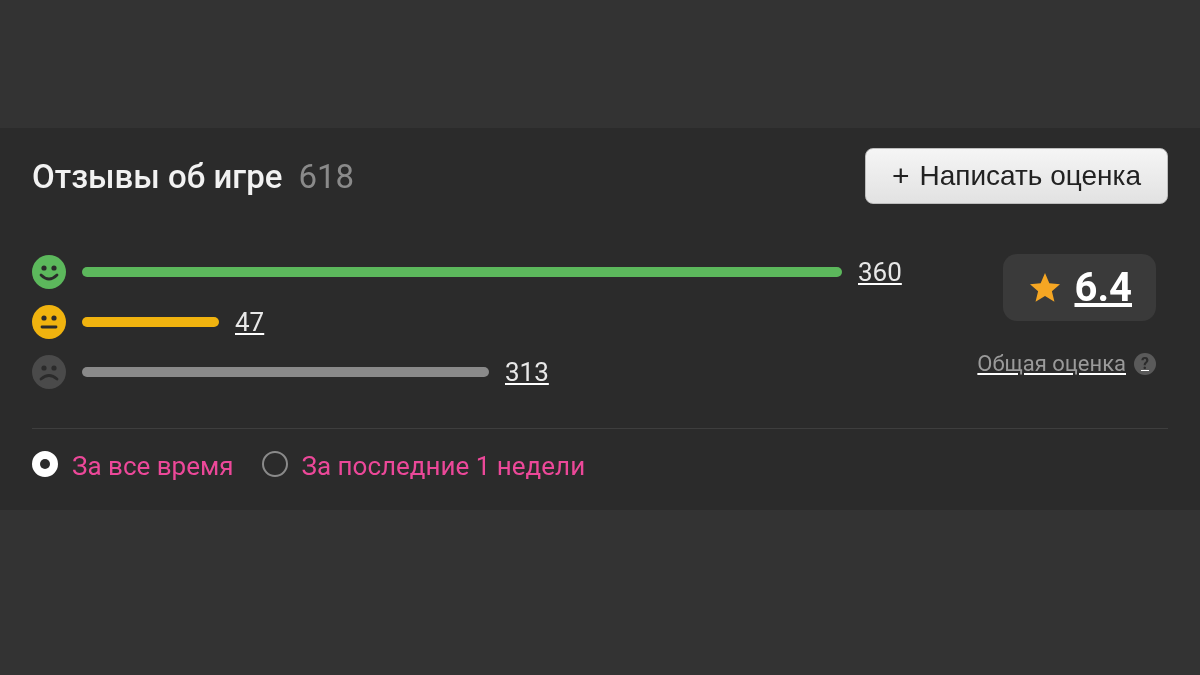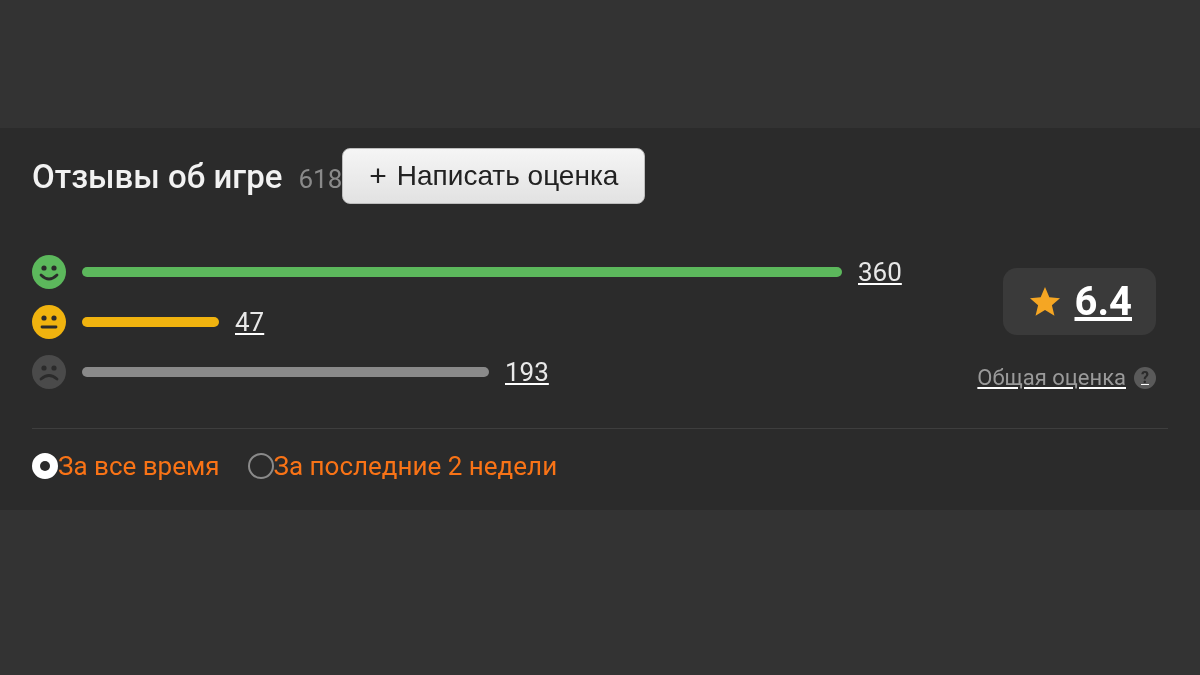--- a/index.html
+++ b/index.html
@@ -15,36 +15,37 @@
       position: absolute;
       top: 128px;
       left: 0;
       right: 0;
       bottom: 165px;
       background: #2b2b2b;
       padding: 20px 32px 0 32px;
     }
     .header-row {
       display: flex;
+      justify-content: space-between;
       align-items: center;
       margin-bottom: 50px;
     }
     .title-wrap {
       display: flex;
       align-items: baseline;
       gap: 16px;
     }
     .title {
       color: #f2f2f2;
       font-size: 33px;
       font-weight: 500;
     }
     .count {
       color: #8a8a8a;
-      font-size: 26px;
+      font-size: 33px;
       font-weight: 400;
     }
     .write-review-btn {
       background: linear-gradient(#f5f5f5, #e2e2e2);
       border: 1px solid #bdbdbd;
       border-radius: 8px;
       color: #222;
       font-size: 28px;
       font-weight: 500;
       padding: 11px 26px;
@@ -85,21 +86,20 @@
     .bar-negative { background: #8a8a8a; }
     .bar-value {
       font-size: 26px;
       color: #e8e8e8;
     }
     .rating-box {
       display: flex;
       flex-direction: column;
       align-items: flex-end;
       padding-right: 12px;
-      justify-content: flex-end;
     }
     .rating-pill {
       background: #3a3a3a;
       border-radius: 14px;
       padding: 10px 24px;
       display: flex;
       align-items: center;
       gap: 12px;
     }
     .star-icon { width: 36px; height: 36px; }
@@ -135,23 +135,24 @@
       border-top: 1px solid #3e3e3e;
     }
     .filter-row {
       display: flex;
       align-items: center;
       gap: 28px;
       padding: 22px 0;
     }
     .radio {
       display: flex;
-      align-items: center;
+      align-items: flex-start;
+      gap: 14px;
       font-size: 26px;
-      color: #f97316;
+      color: #ec4899;
       cursor: pointer;
     }
     .radio-circle {
       width: 26px;
       height: 26px;
       border-radius: 50%;
       border: 2px solid #8a8a8a;
       display: flex;
       align-items: center;
       justify-content: center;
@@ -211,21 +212,21 @@
       </div>
 
       <div class="bar-row">
         <svg class="emoji" viewBox="0 0 34 34">
           <circle cx="17" cy="17" r="17" fill="#4a4a4a"></circle>
           <circle cx="12" cy="13" r="2.6" fill="#2b2b2b"></circle>
           <circle cx="22" cy="13" r="2.6" fill="#2b2b2b"></circle>
           <path d="M9 24 Q17 17 25 24" stroke="#2b2b2b" stroke-width="2.8" fill="none" stroke-linecap="round"></path>
         </svg>
         <div class="bar-track bar-negative" style="width:407px"></div>
-        <span class="bar-value">193</span>
+        <span class="bar-value">313</span>
       </div>
 
     </div>
 
     <div class="rating-box">
       <div class="rating-pill">
         <svg class="star-icon" viewBox="0 0 24 24">
           <path d="M12 2l2.9 6.9 7.1.6-5.4 4.7 1.7 7-6.3-3.8-6.3 3.8 1.7-7L2 9.5l7.1-.6z" fill="#f5a623"></path>
         </svg>
         <span class="rating-score">6.4</span>
@@ -242,17 +243,17 @@
 
   <div class="filter-row">
     <div class="radio radio-selected">
       <span class="radio-circle">
         <span class="radio-dot"></span>
       </span>
       <span>За все время</span>
     </div>
     <div class="radio">
       <span class="radio-circle"></span>
-      <span>За последние 2 недели</span>
+      <span>За последние 1 недели</span>
     </div>
   </div>
 
 </div>
 
 </body></html>

